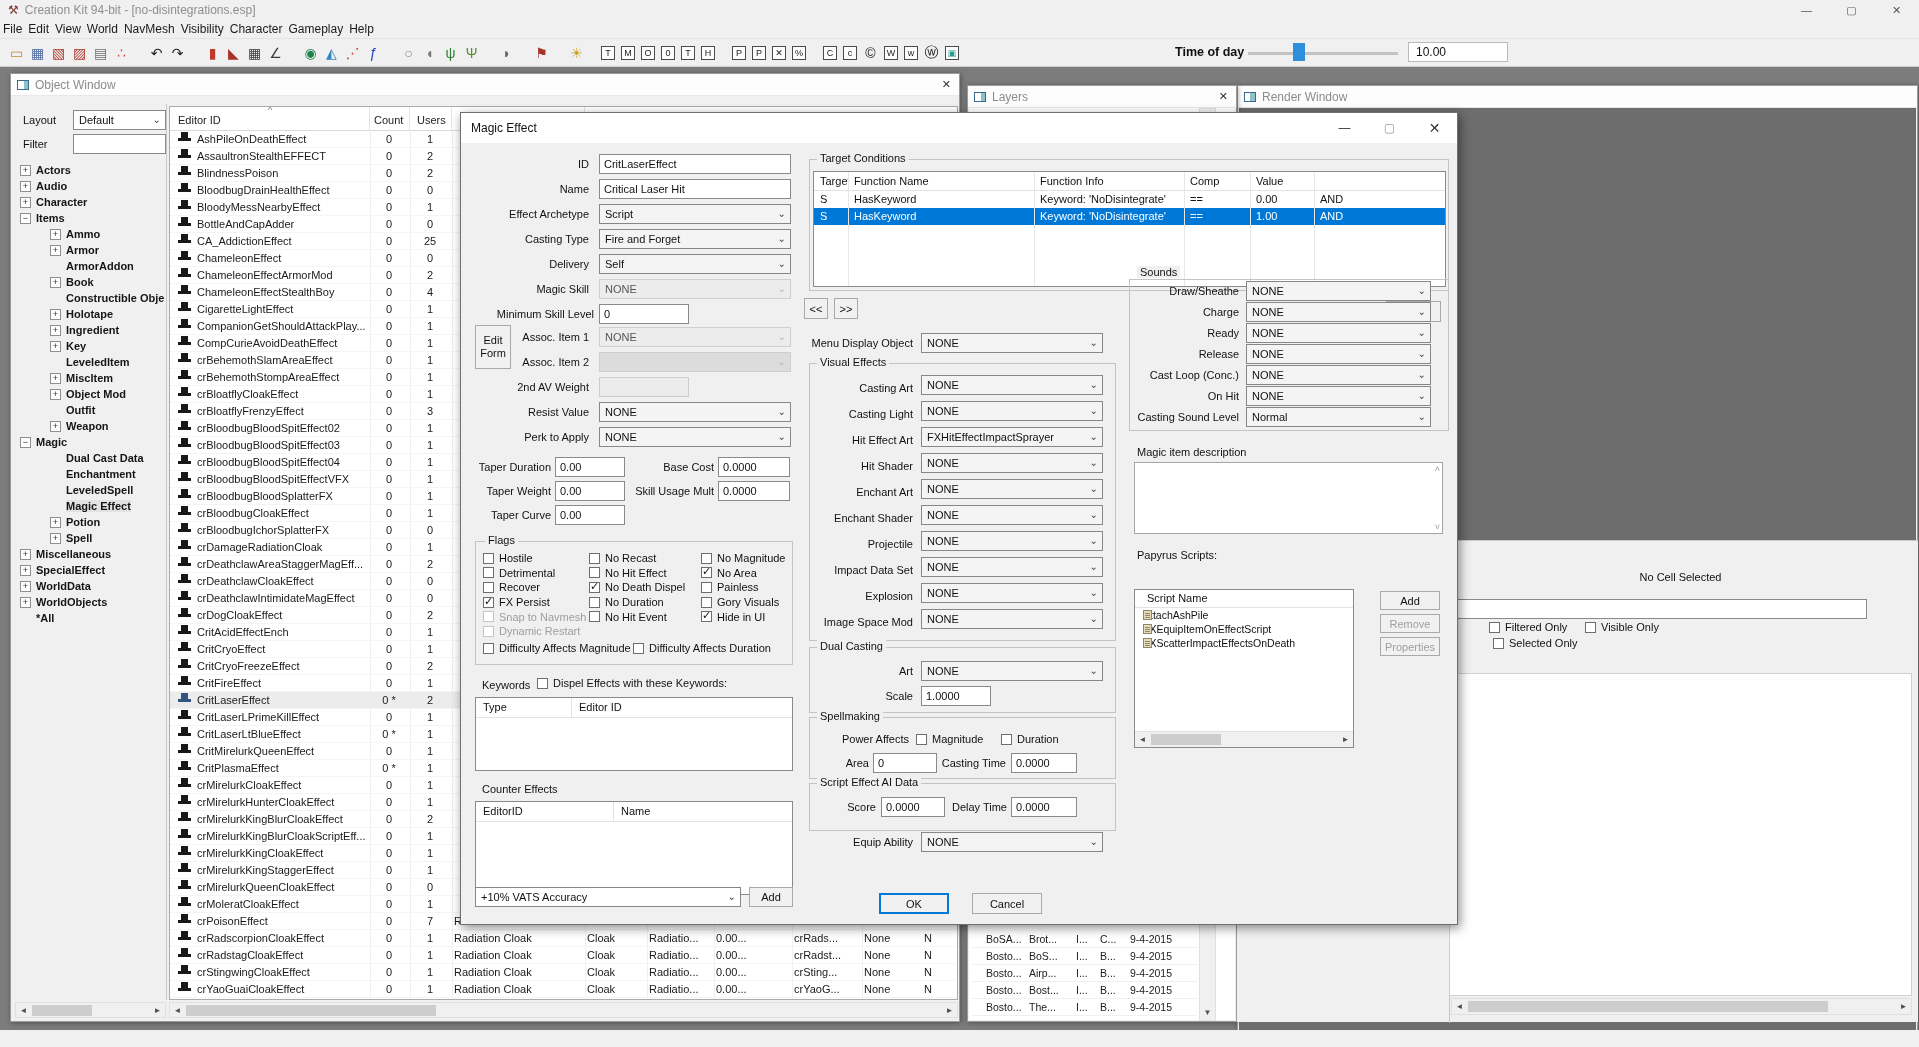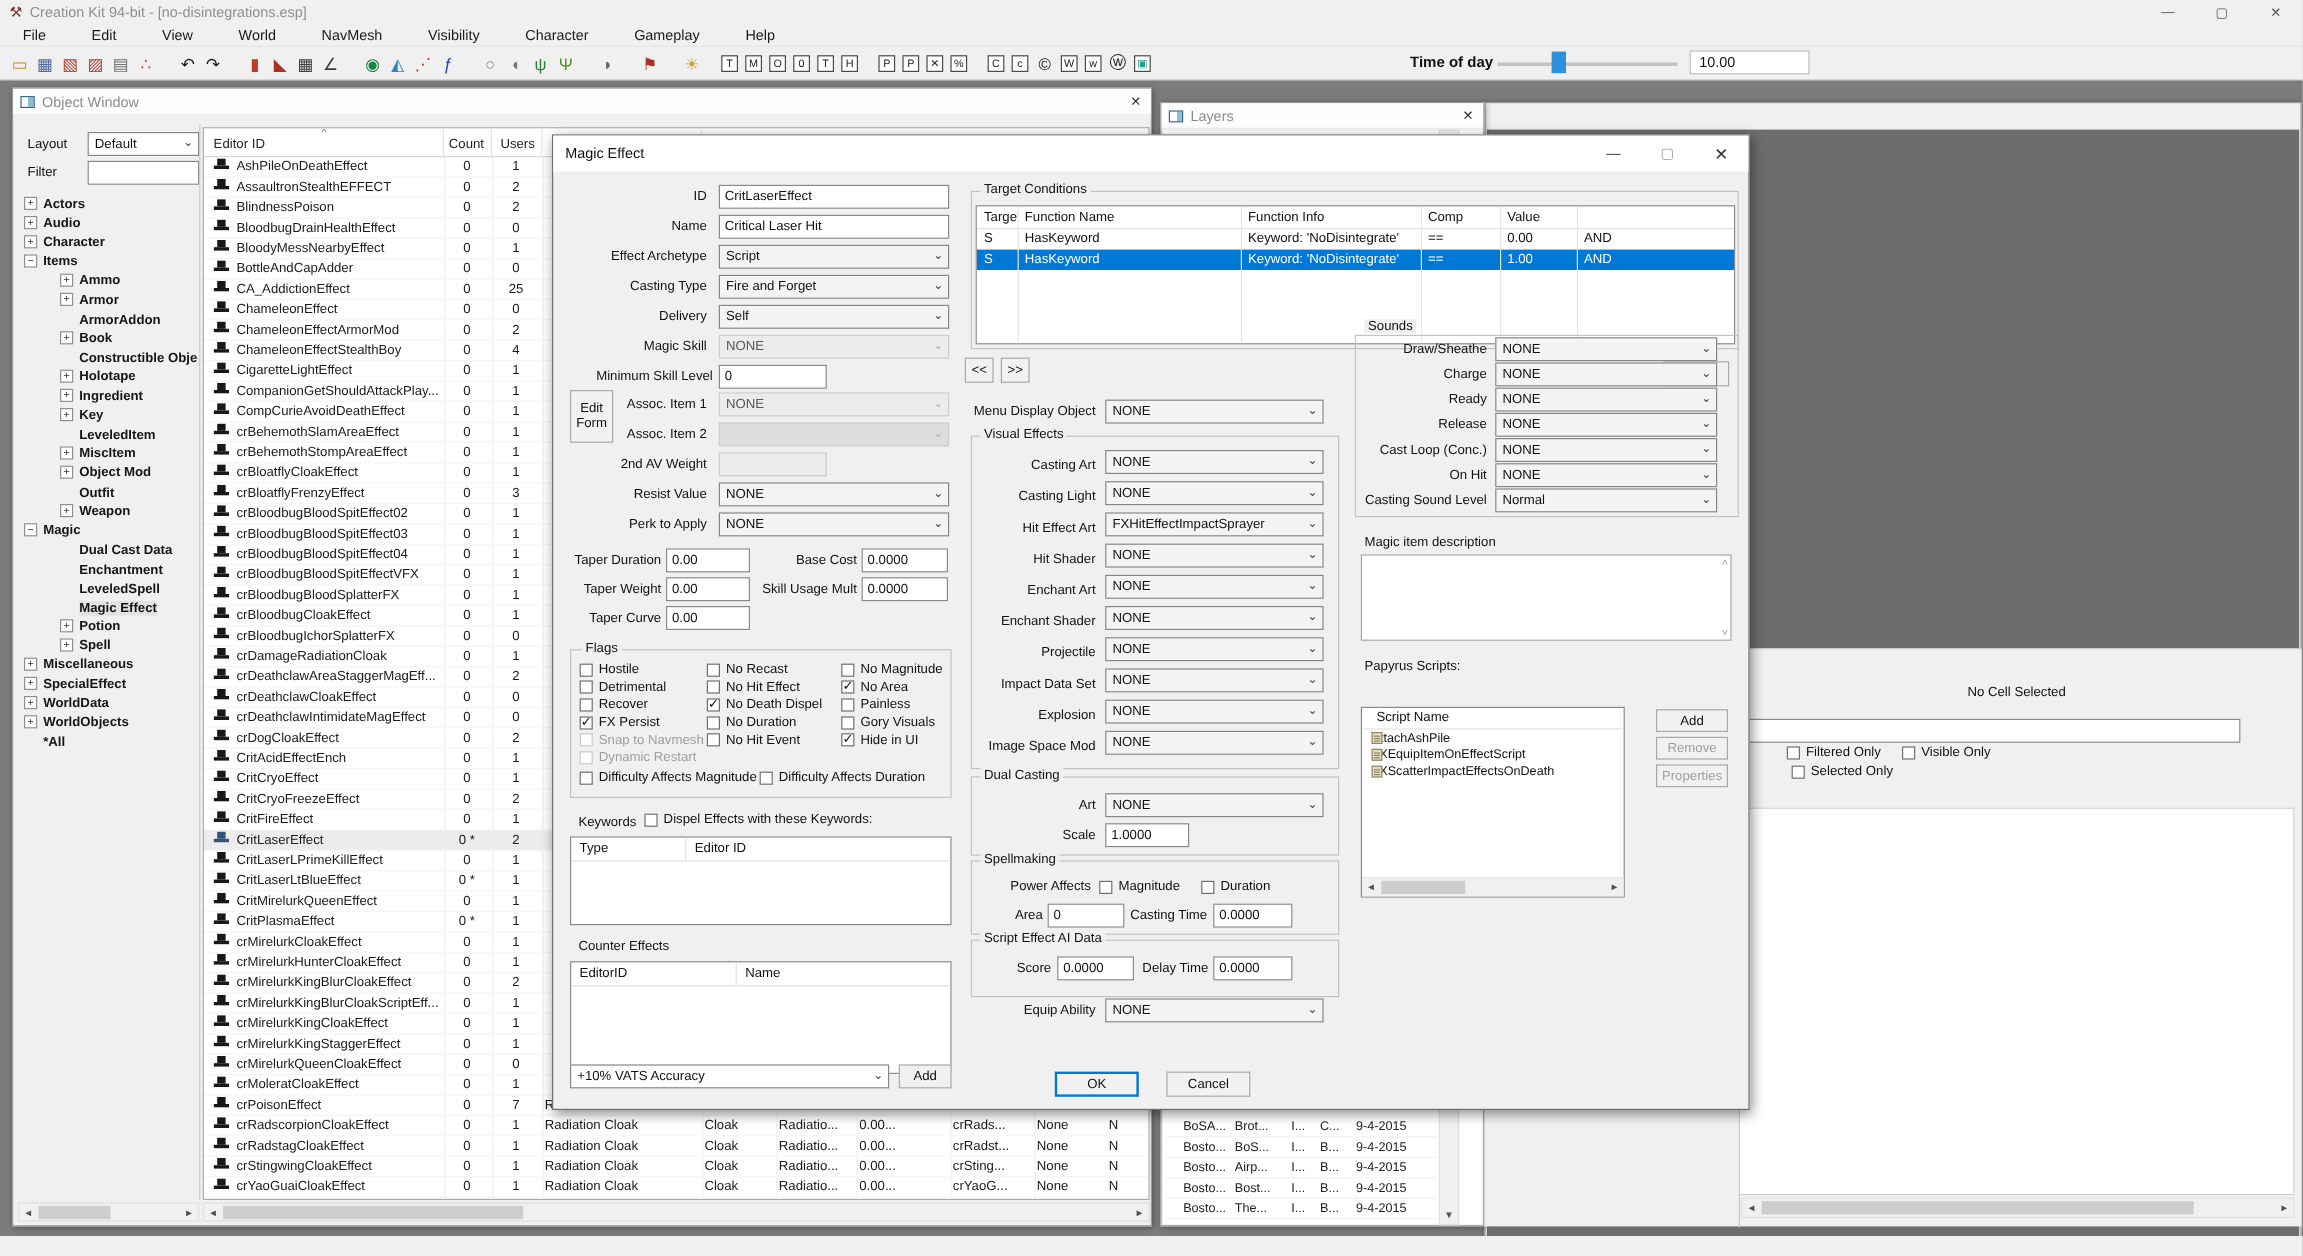--- a/index.html
+++ b/index.html
@@ -6,21 +6,21 @@
 body{margin:0;background:#444}
 .screen{position:relative;width:1919px;height:1047px;overflow:hidden;background:#f0f0f0;font-family:"Liberation Sans",sans-serif;color:#111;font-size:11px}
 .abs{position:absolute}
 
 .titlebar{position:absolute;left:0;top:0;width:1919px;height:20px;background:#f0f0f0;display:flex;align-items:center}
 .titlebar .appico{margin:0 6px 0 8px;font-size:12px;color:#7a3b2e}
 .titlebar .ttext{font-size:12px;color:#8f8f8f}
 .winbtns{margin-left:auto;display:flex}
 .winbtns span{width:45px;height:20px;display:flex;align-items:center;justify-content:center;font-size:11px;color:#555}
 .menubar{position:absolute;left:0;top:20px;width:1919px;height:19px;background:#f0f0f0;display:flex;border-bottom:1px solid #e3e3e3}
-.mi{padding:2px 19px;font-size:12px;color:#1a1a1a}
+.mi{padding:2px 3px;font-size:12px;color:#1a1a1a}
 .toolbar{position:absolute;left:0;top:39px;width:1919px;height:28px;background:#f0f0f0;border-bottom:1px solid #cfcfcf}
 .ticons{position:absolute;left:6px;top:0;height:27px;display:flex;align-items:center}
 .ti{width:21px;height:20px;display:flex;align-items:center;justify-content:center;font-size:14px}
 .ti.tbx{width:14px;height:14px;font-size:9px;border:1px solid #4a4a4a;background:#fdfdfd;margin:0 3px;color:#222}
 .ti.gap{margin-left:14px}
 .todlabel{position:absolute;left:1175px;top:6px;font-size:12.5px;font-weight:bold}
 .todtrack{position:absolute;left:1248px;top:13px;width:150px;height:3px;background:#c3c3c3}
 .todthumb{position:absolute;left:1293px;top:4px;width:12px;height:18px;background:#2f8fdc}
 .todvalue{position:absolute;left:1408px;top:3px;width:100px;height:20px;background:#fff;border:1px solid #bbb;font-size:12px;font-weight:normal;line-height:18px;padding-left:7px}
 
@@ -182,20 +182,24 @@
       </div>
     <span class="todlabel">Time of day</span>
     <span class="todtrack"></span>
     <span class="todthumb"></span>
     <span class="todvalue">10.00</span>
   </div>
 
   <div class="mdi">
 
     <div class="cwin" style="left:1237px;top:18px;width:681px;height:955px">
+      <div class="wtitle">
+          <span class="wicon"></span>
+          <span class="wt">Render Window</span>
+        </div>
       <div class="abs" style="left:1px;top:22px;right:1px;bottom:1px;background:#6d6d6d"></div>
     </div>
 
     <div class="cwin" style="left:967px;top:18px;width:270px;height:937px">
       <div class="wtitle">
           <span class="wicon"></span>
           <span class="wt">Layers</span>
         <span class="wclose">✕</span>
         </div>
       <div class="abs" style="left:1px;top:22px;right:1px;bottom:1px;background:#fff"></div>

